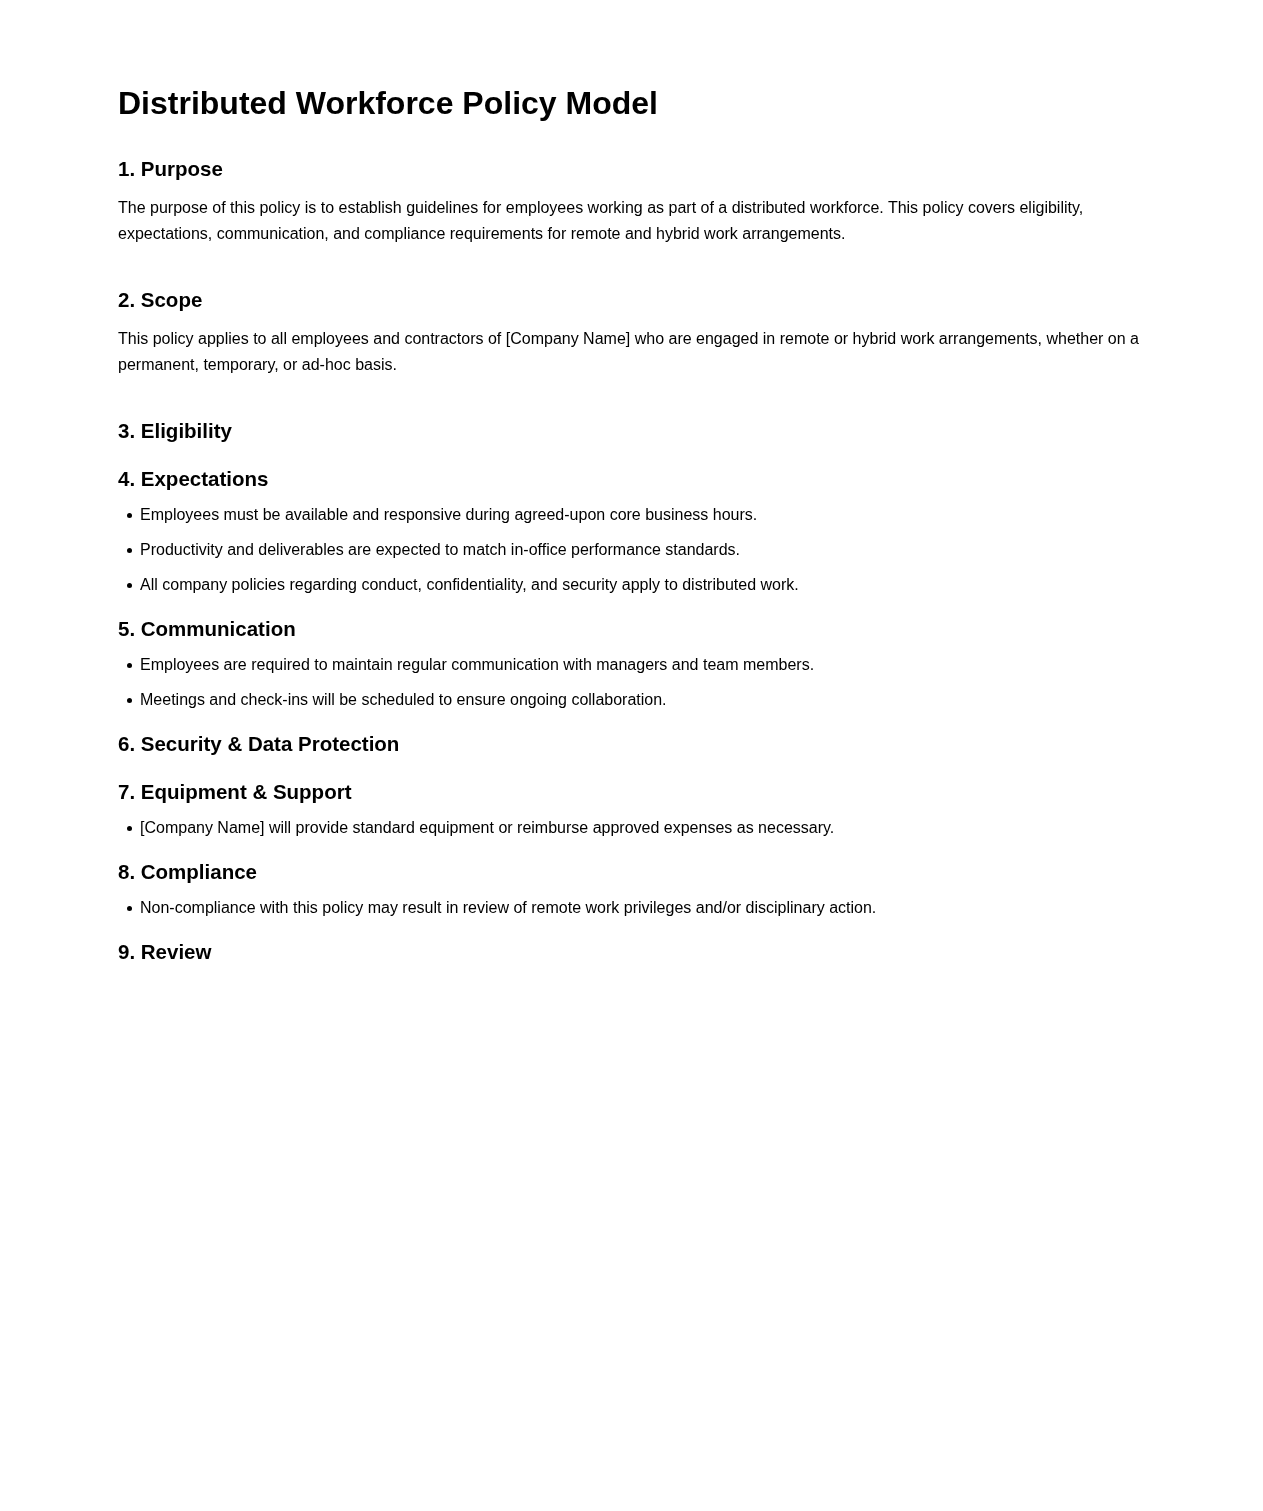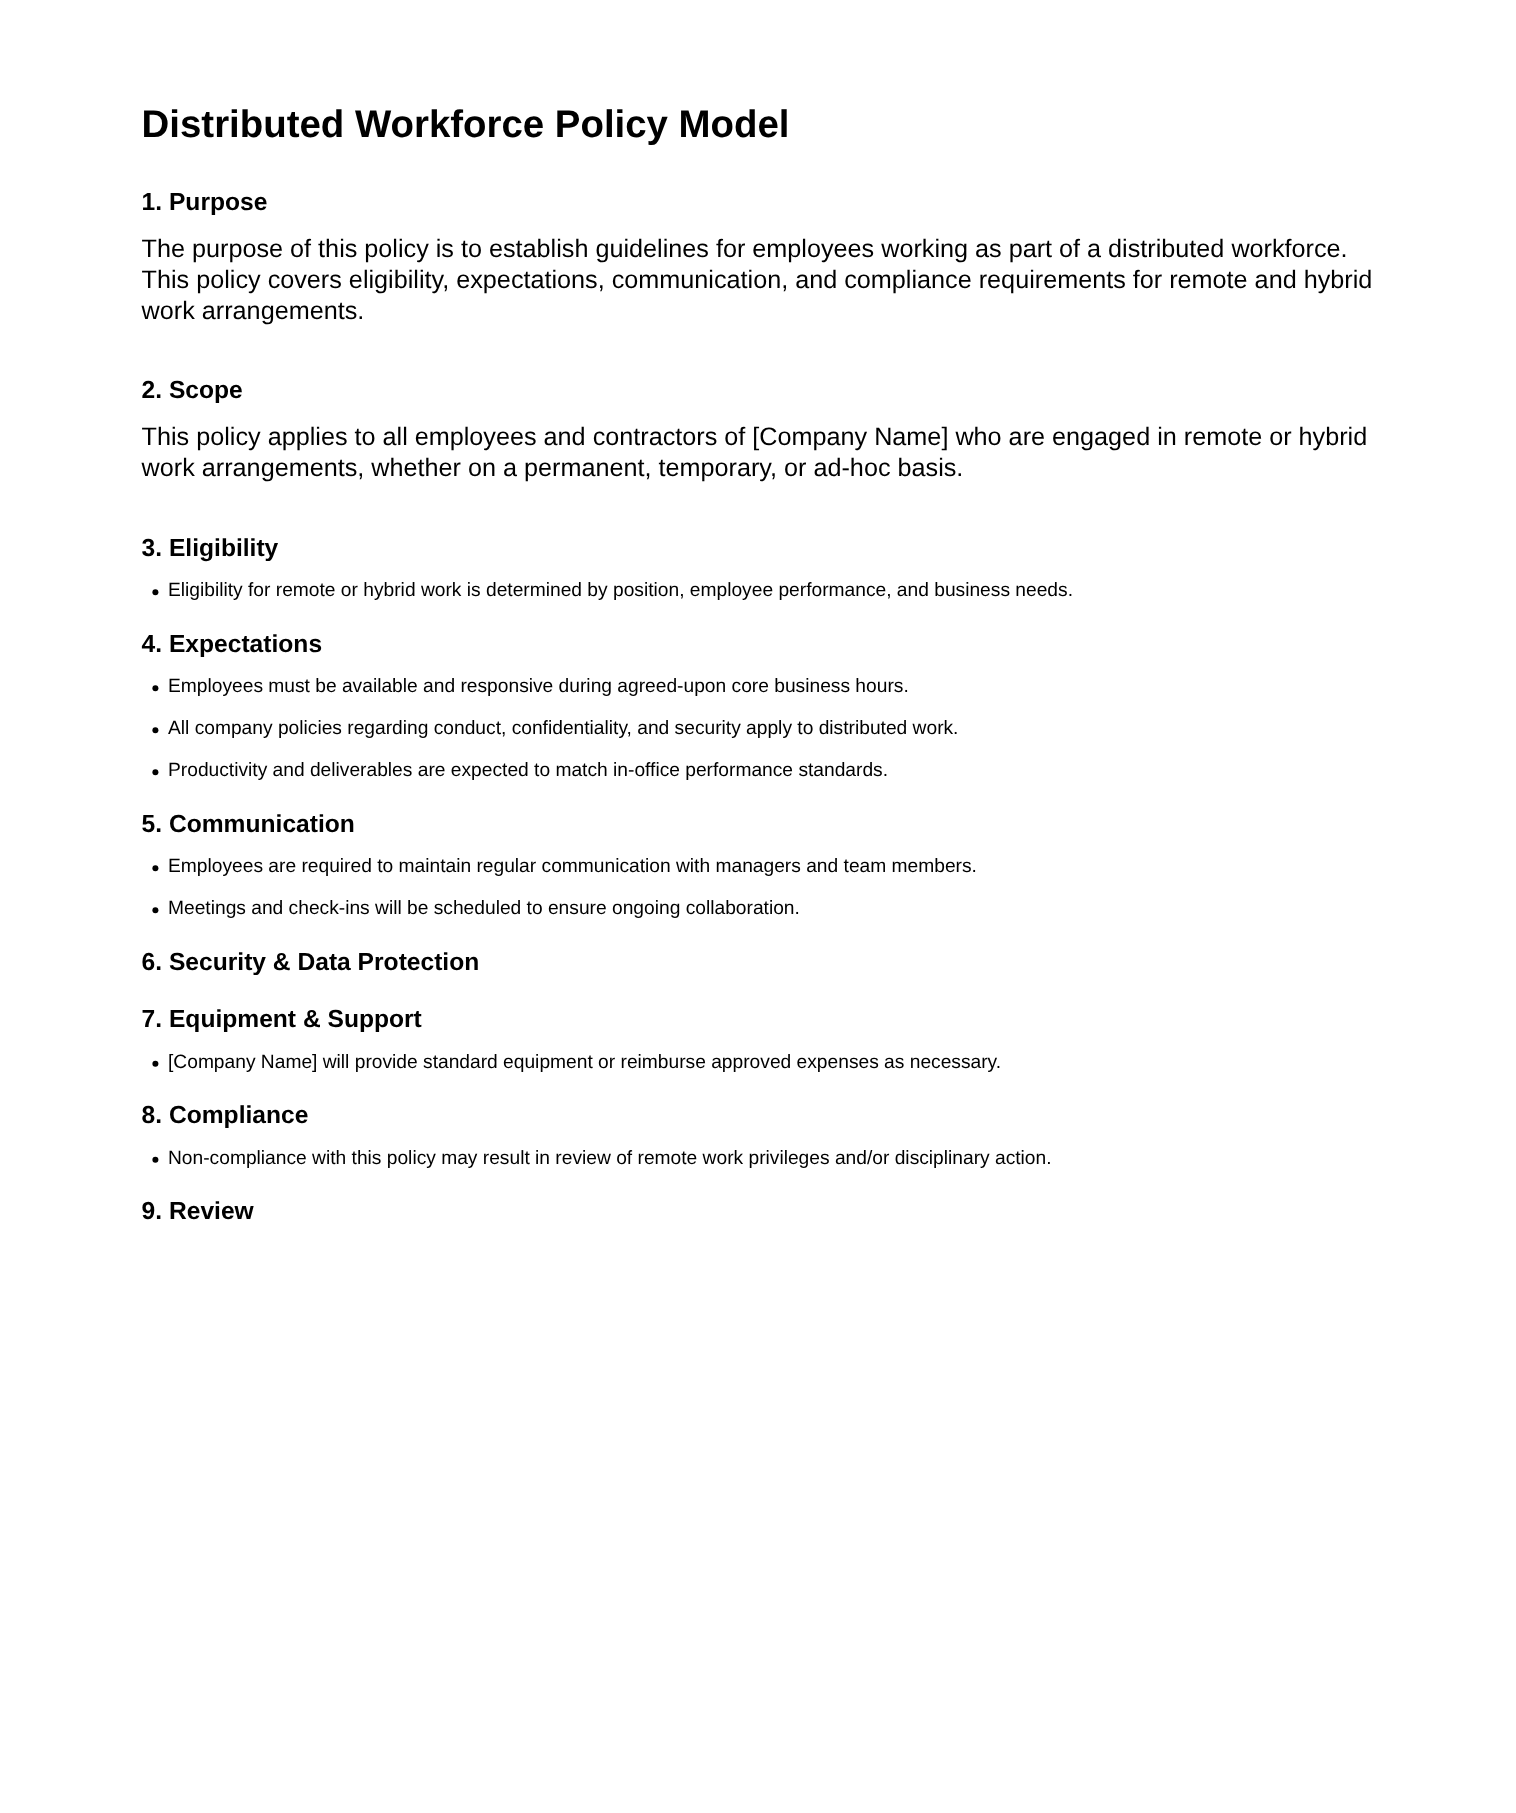--- a/index.html
+++ b/index.html
@@ -29,21 +29,21 @@
     .section {
       margin: 0;
     }
     .section h2 {
       font-size: 20.5px;
       font-weight: bold;
       margin: 0;
       line-height: 26px;
     }
     .section p {
-      font-size: 21px;
+      font-size: 16px;
       line-height: 26px;
       margin: 13px 0 0 0;
     }
     .section ul {
       margin: 13px 0 0 0;
       padding: 0 0 0 22px;
       list-style: none;
     }
     .section li {
       font-size: 16px;
@@ -83,30 +83,29 @@
   </section>
 
   <section class="section s2">
     <h2>2. Scope</h2>
     <p>This policy applies to all employees and contractors of [Company Name] who are engaged in remote or hybrid work arrangements, whether on a permanent, temporary, or ad-hoc basis.</p>
   </section>
 
   <section class="section s3">
     <h2>3. Eligibility</h2>
     <ul>
-      <li>Eligibility for remote or hybrid work is determined by position, employee performance, and business needs.</li>
     </ul>
   </section>
 
   <section class="section s4">
     <h2>4. Expectations</h2>
     <ul>
       <li>Employees must be available and responsive during agreed-upon core business hours.</li>
+      <li>Productivity and deliverables are expected to match in-office performance standards.</li>
       <li>All company policies regarding conduct, confidentiality, and security apply to distributed work.</li>
-      <li>Productivity and deliverables are expected to match in-office performance standards.</li>
     </ul>
   </section>
 
   <section class="section s5">
     <h2>5. Communication</h2>
     <ul>
       <li>Employees are required to maintain regular communication with managers and team members.</li>
       <li>Meetings and check-ins will be scheduled to ensure ongoing collaboration.</li>
     </ul>
   </section>

